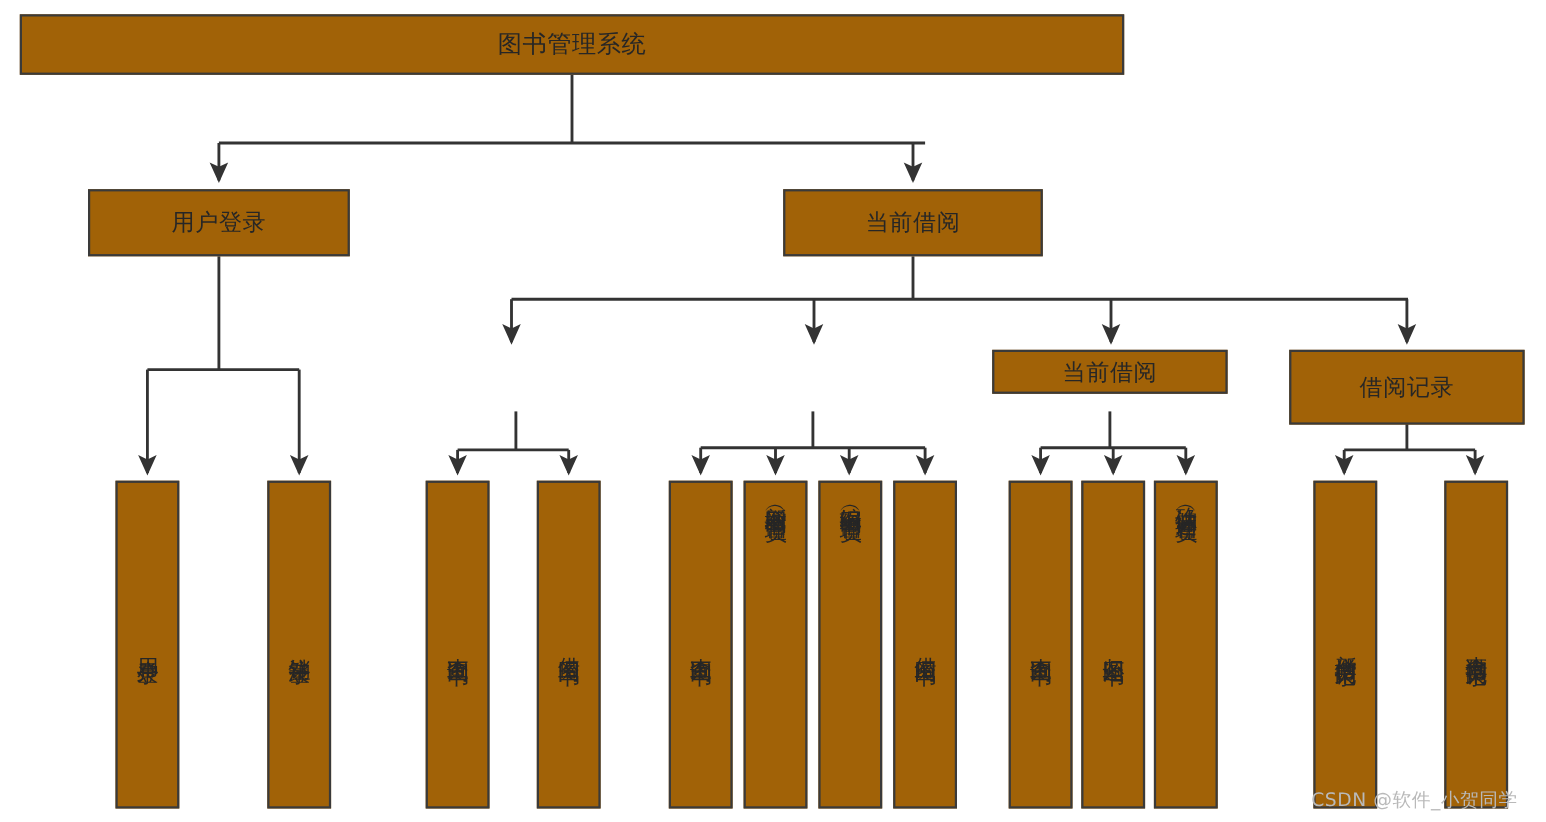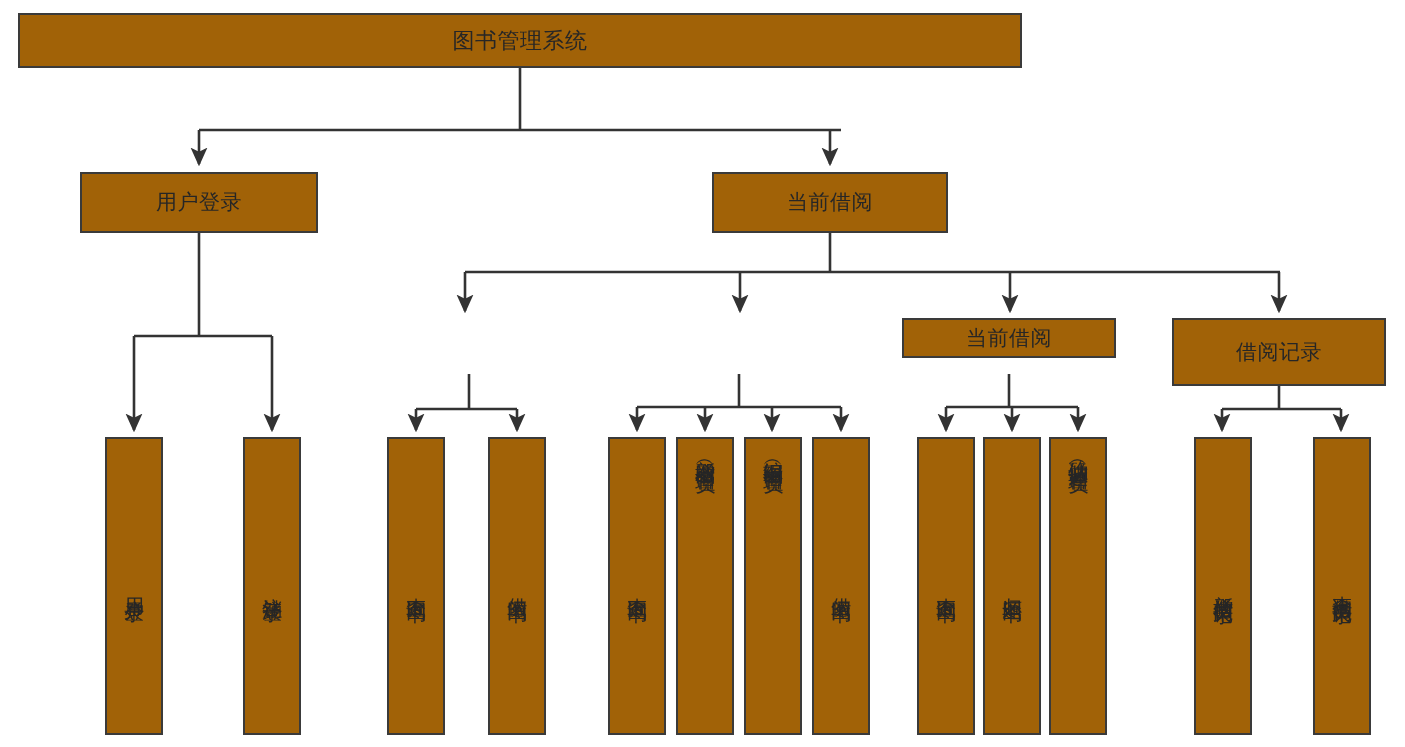--- a/index.html
+++ b/index.html
@@ -183,14 +183,15 @@
     <span class="label">确认归还（管理员）</span>
   </div>
 
   <div class="node vert mid" style="left:1194px; top:437px; width:58px; height:298px;">
     <span class="label">新增借阅记录</span>
   </div>
   <div class="node vert mid" style="left:1313px; top:437px; width:58px; height:298px;">
     <span class="label">查询借阅记录</span>
   </div>
 
+  <div class="watermark" style="left:1192px; top:716px;">CSDN @软件_小贺同学</div>
 
 </div>
 
 </body></html>

